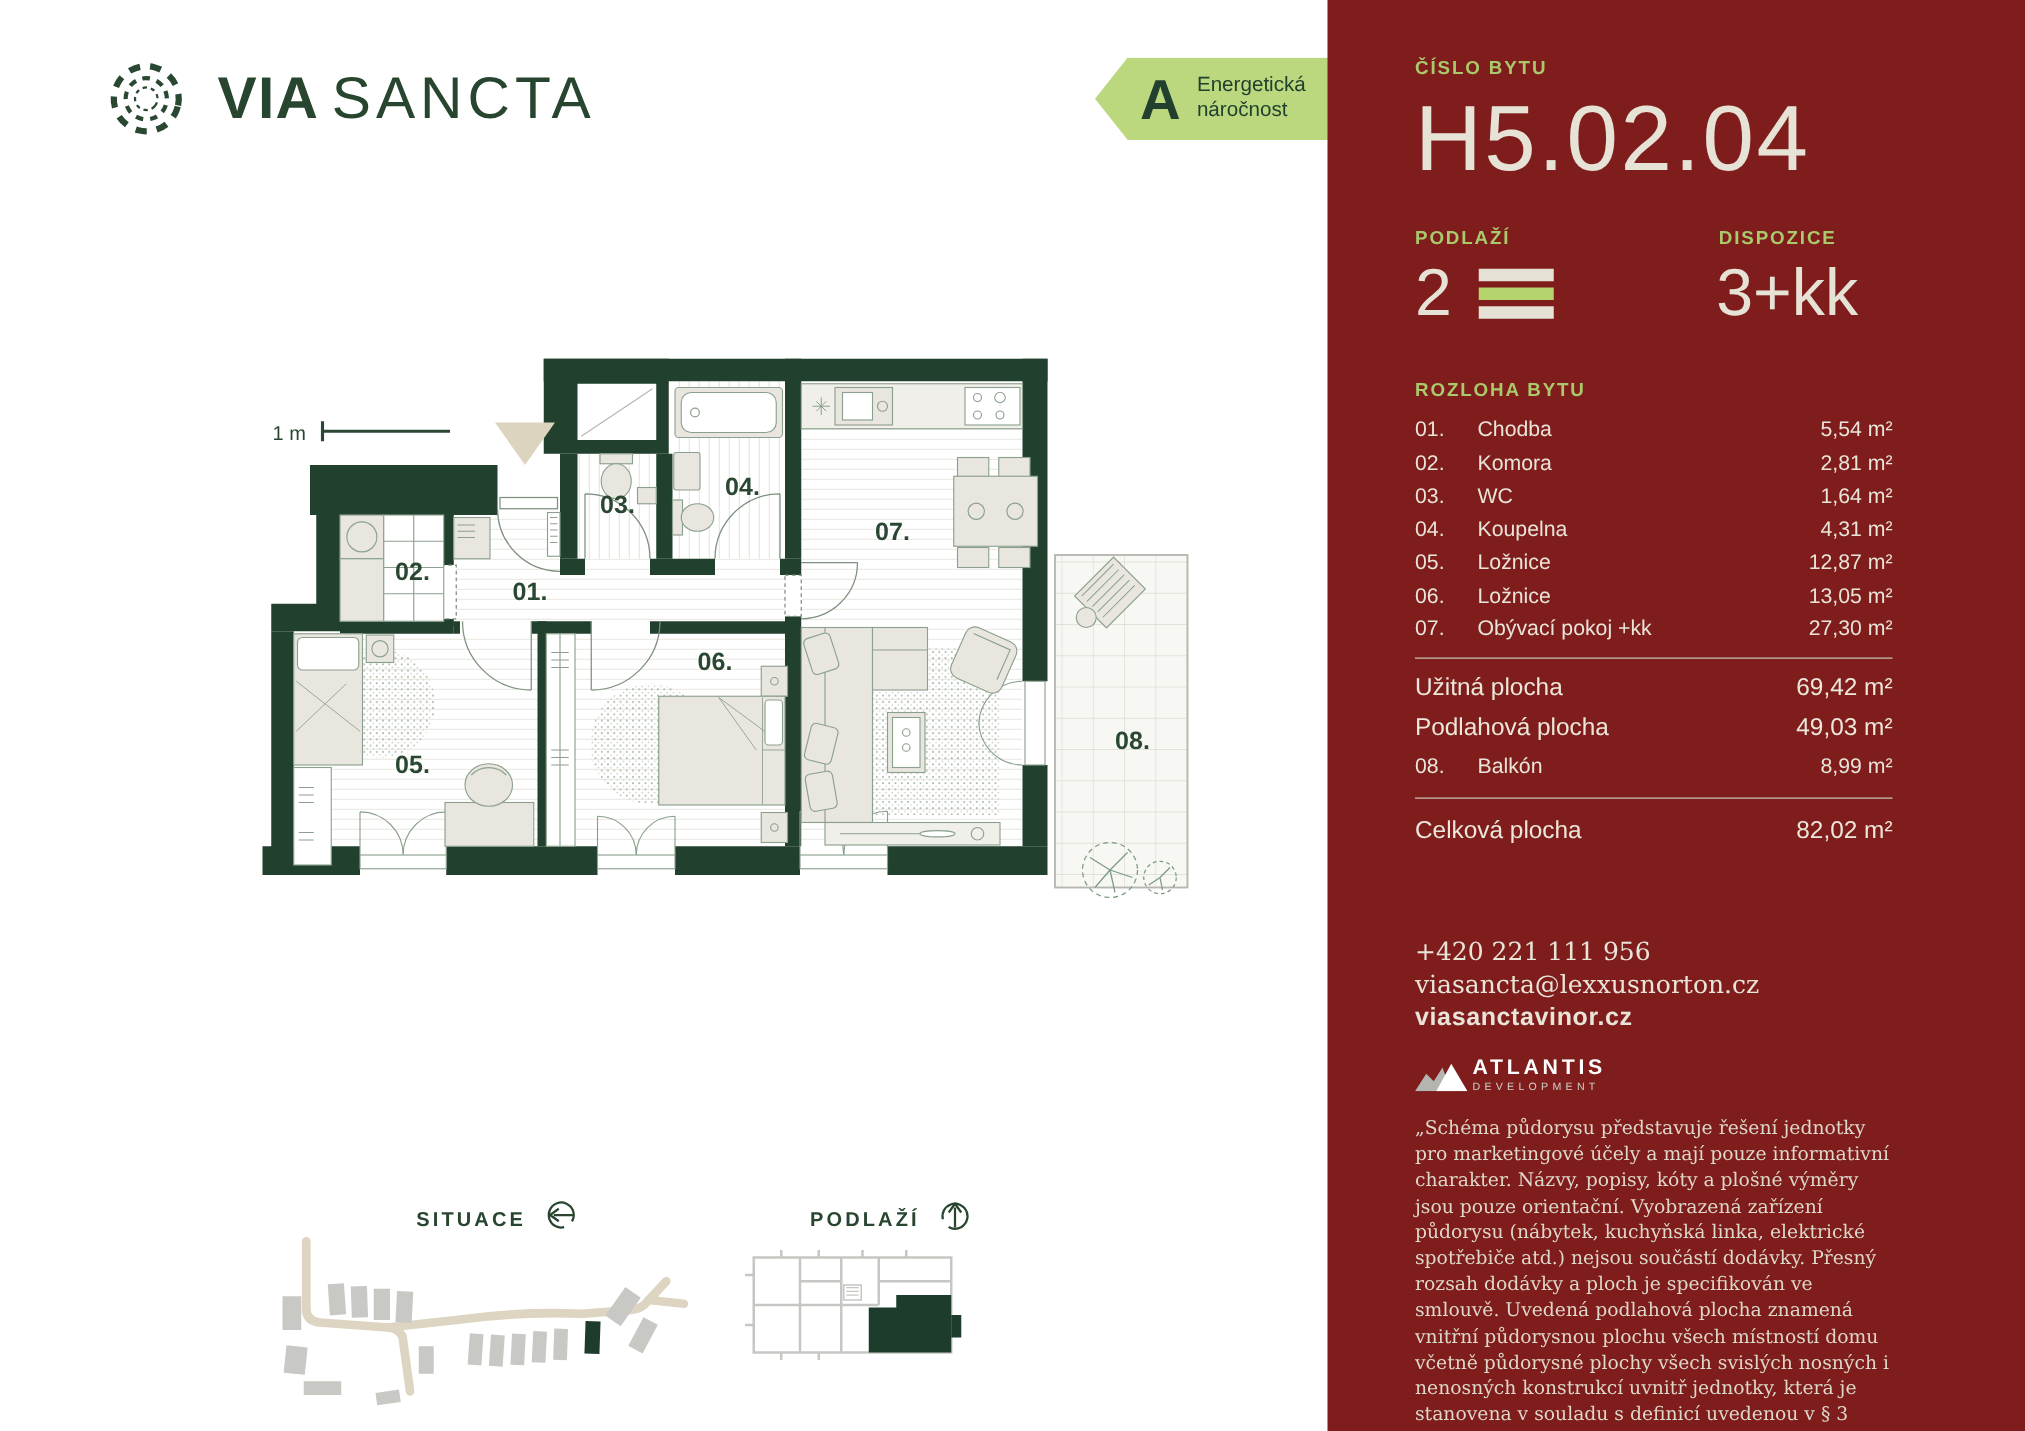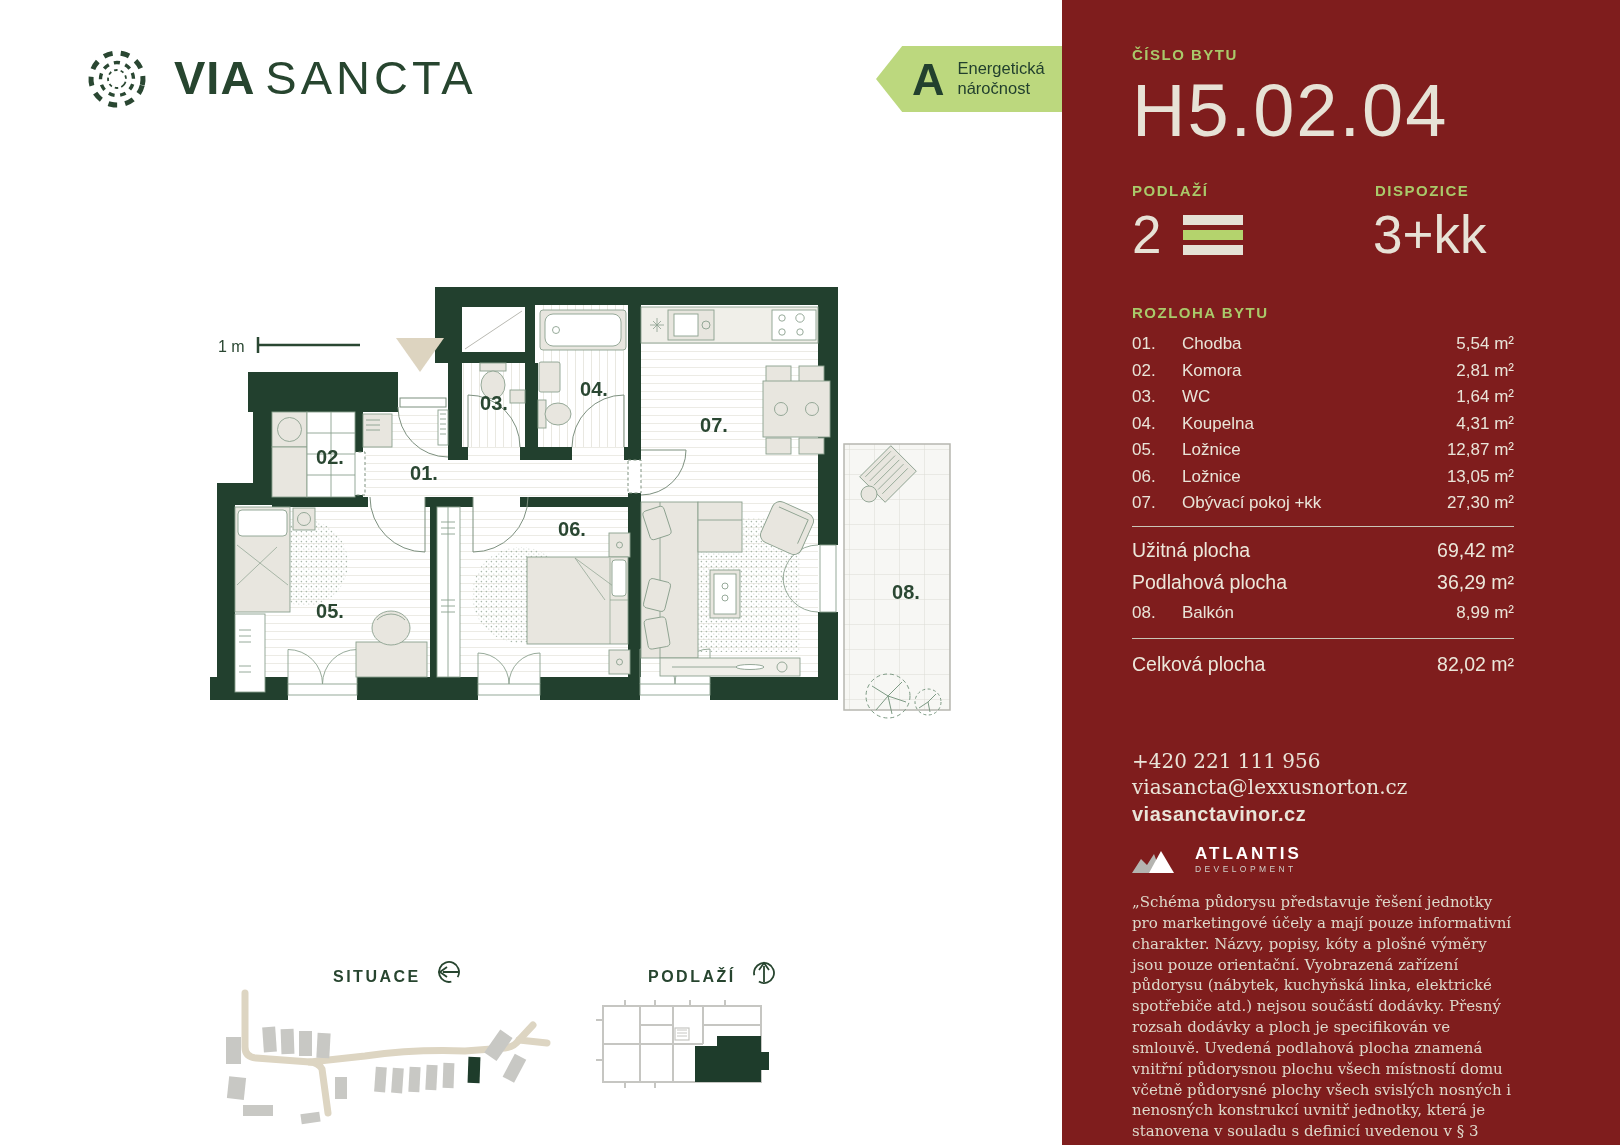--- a/index.html
+++ b/index.html
@@ -28,21 +28,21 @@
   .bars span.mid{background:#b4d36d;}
   .area-row{display:flex;font-size:17px;line-height:26.5px;color:#e9e4d8;}
   .area-no{width:50px;flex:none;}
   .area-name{flex:1;}
   .area-val{flex:none;}
   .sum-row{display:flex;font-size:19.5px;font-weight:500;line-height:32px;color:#ece7da;}
   .divider{border:none;border-top:1px solid #c9c5b7;margin:0;}
   .contact{font-family:"DejaVu Serif",serif;font-size:20px;line-height:1.32;color:#e9e4d8;}
   .contact .web{font-family:"Liberation Sans",sans-serif;font-weight:700;letter-spacing:.5px;}
   .dev{display:flex;align-items:center;}
-  .dev-text{margin-left:21px;}
+  .dev-text{margin-left:4px;}
   .dev-name{font-size:17px;font-weight:700;letter-spacing:3px;color:#ffffff;line-height:1.1;}
   .dev-sub{font-size:8.5px;letter-spacing:3.4px;color:#cfcfc9;}
   .disclaimer{font-family:"DejaVu Serif",serif;font-size:15px;line-height:1.39;color:#ddd8ca;}
   
   .mini-caption{position:absolute;display:flex;align-items:flex-end;font-size:16px;font-weight:700;
                 letter-spacing:2.5px;color:#27452f;}
   .mini-caption svg{margin-left:14px;}
   
   .abs{position:absolute;}
 </style>
@@ -414,21 +414,21 @@
     </div>
 
     <hr class="pc divider" style="top:526px;">
 
     <div class="pc sum-row" style="top:534px;">
       <span class="area-name">Užitná plocha</span>
       <span class="area-val">69,42 m²</span>
     </div>
     <div class="pc sum-row" style="top:566px;">
       <span class="area-name">Podlahová plocha</span>
-      <span class="area-val">36,29 m²</span>
+      <span class="area-val">49,03 m²</span>
     </div>
     <div class="pc area-row" style="top:600px;">
       <span class="area-no">08.</span>
       <span class="area-name">Balkón</span>
       <span class="area-val">8,99 m²</span>
     </div>
 
     <hr class="pc divider" style="top:638px;">
 
     <div class="pc sum-row" style="top:648px;">

